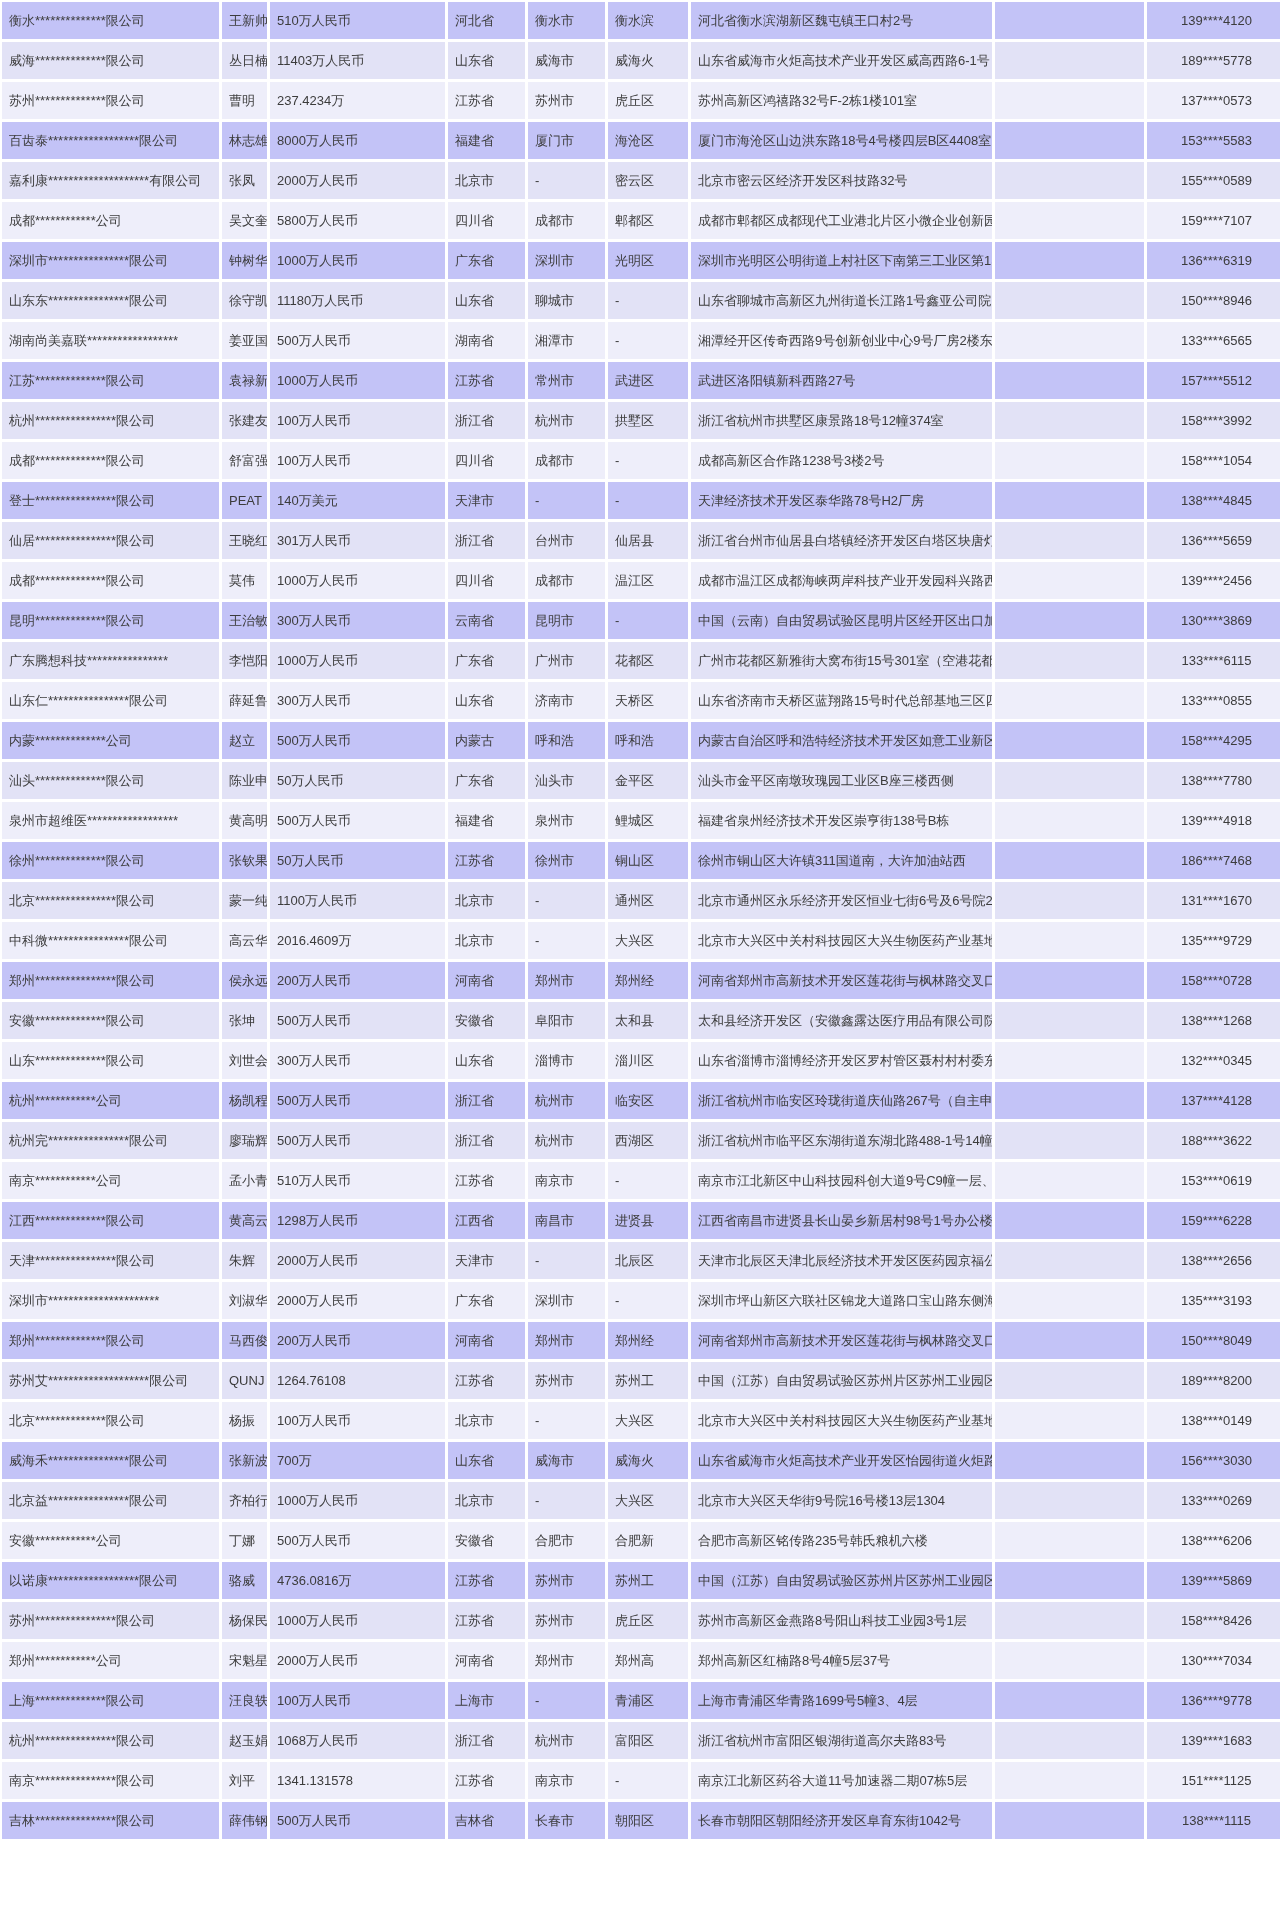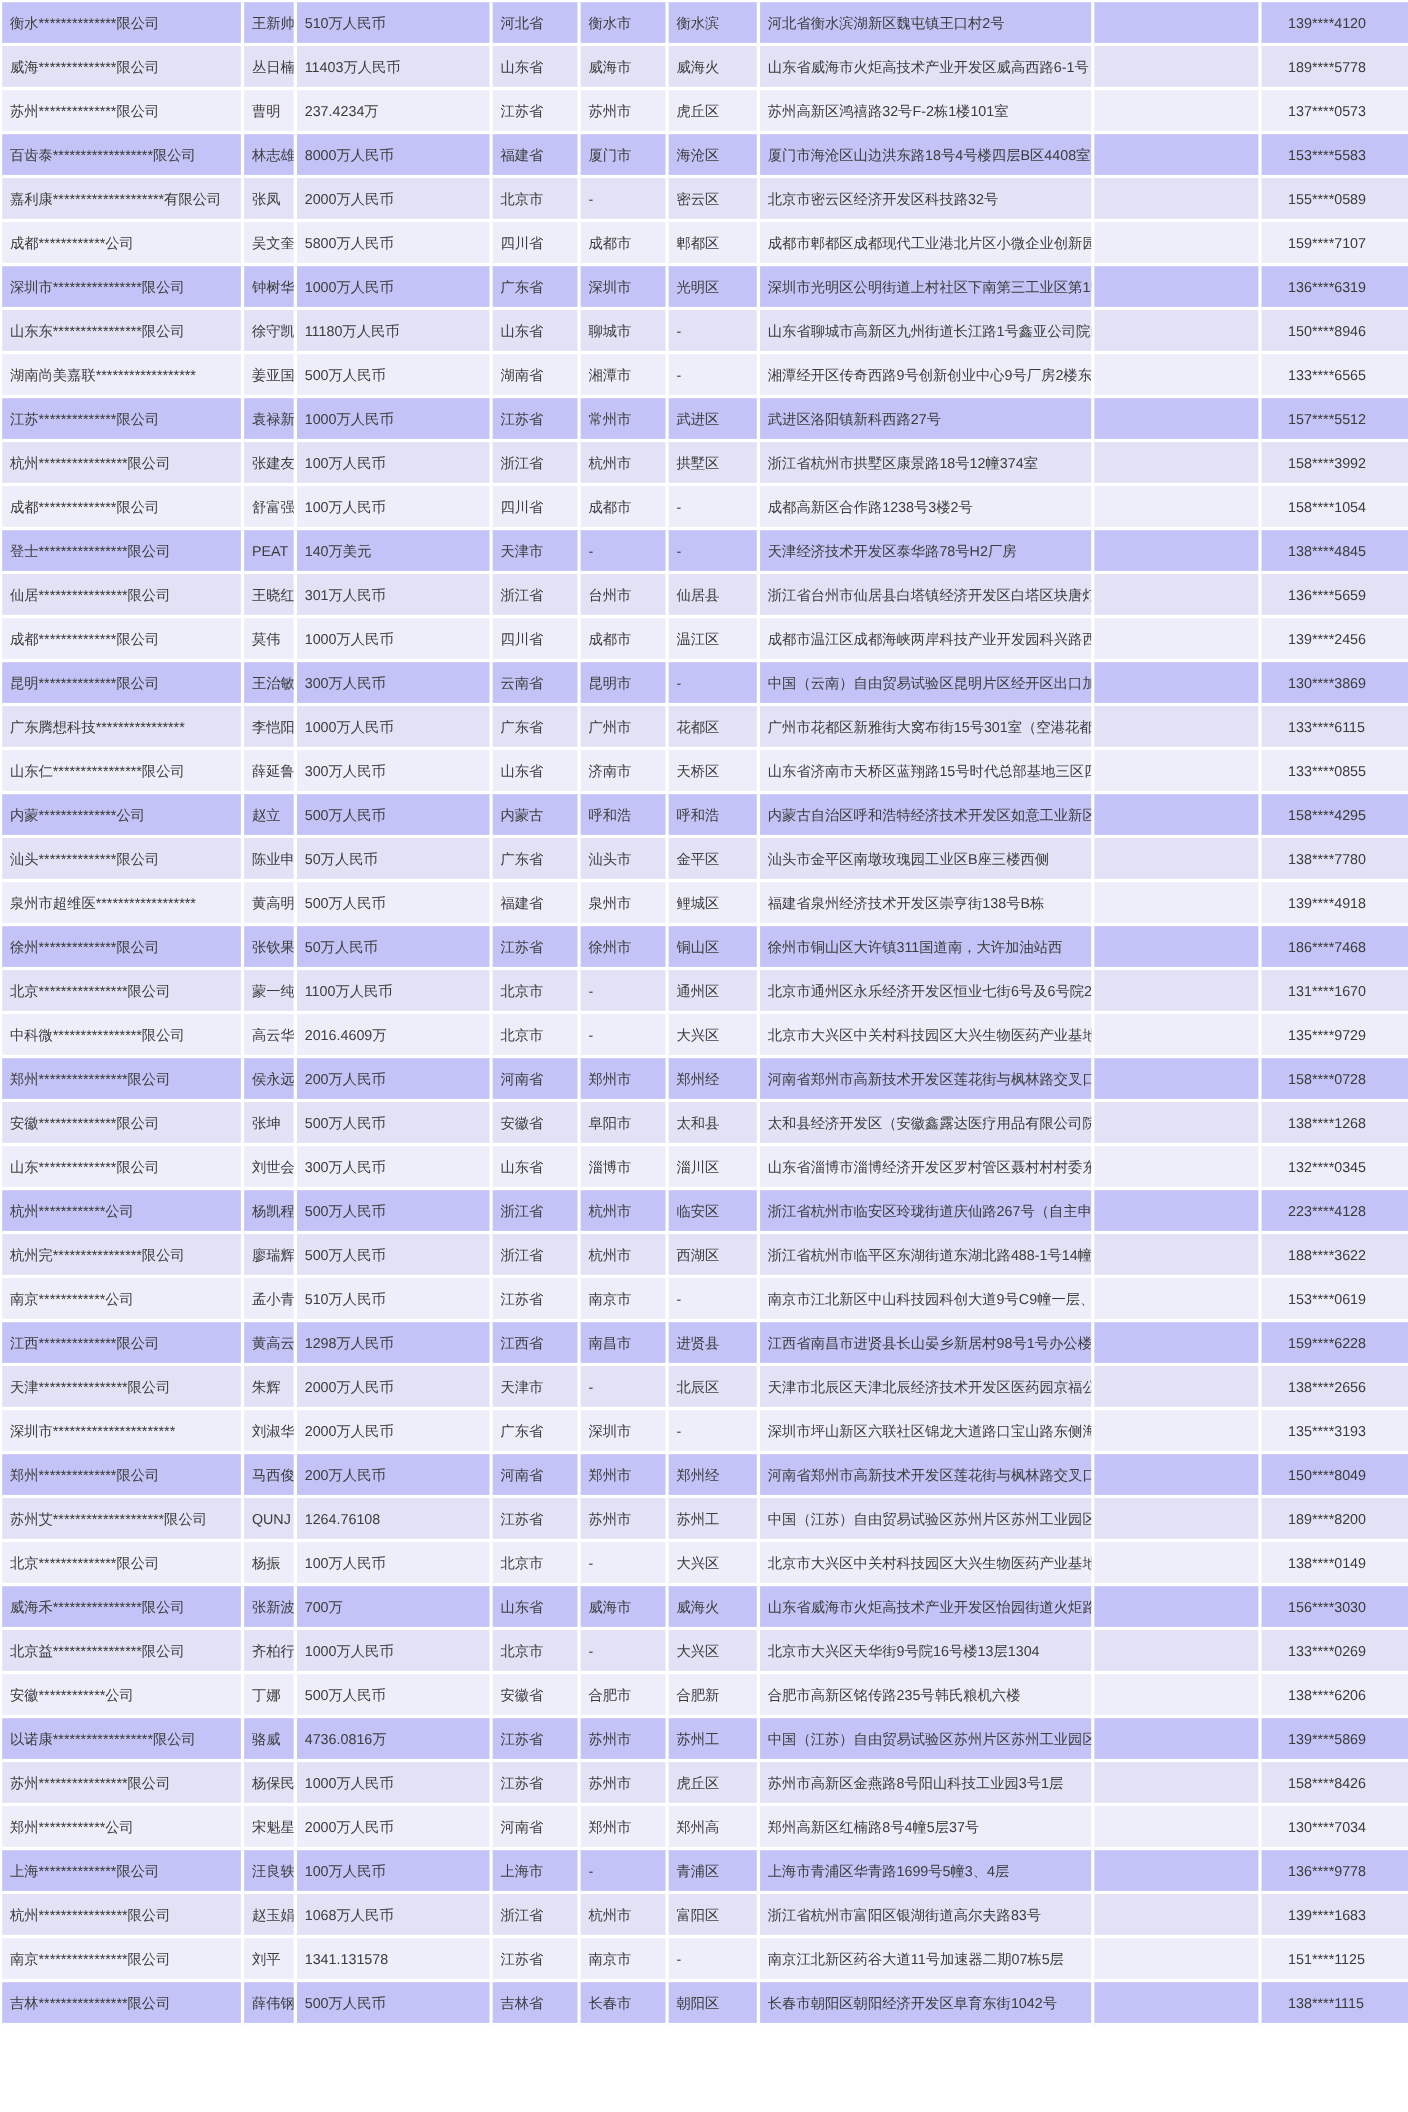--- a/index.html
+++ b/index.html
@@ -22,21 +22,21 @@
     line-height:37px;
     color:var(--cell-text);
     white-space:nowrap;
     overflow:hidden;
     vertical-align:middle;
   }
   td:last-child{border-right:0;}
   tr:nth-child(3n+1) td{background:var(--row-dark);}
   tr:nth-child(3n+2) td{background:var(--row-medium);}
   tr:nth-child(3n) td{background:var(--row-light);}
-  td.col-phone{padding-left:24px;}
+  td.col-phone{padding-left:9px;text-align:center;}
   col.c-company{width:220px;}
   col.c-person{width:48px;}
   col.c-capital{width:178px;}
   col.c-province{width:80px;}
   col.c-city{width:80px;}
   col.c-district{width:83px;}
   col.c-address{width:304px;}
   col.c-blank{width:152px;}
   col.c-phone{width:133px;}
 </style>
@@ -355,21 +355,21 @@
       </tr>
       <tr>
         <td class="col-company">杭州************公司</td>
         <td class="col-person">杨凯程</td>
         <td class="col-capital">500万人民币</td>
         <td class="col-province">浙江省</td>
         <td class="col-city">杭州市</td>
         <td class="col-district">临安区</td>
         <td class="col-address">浙江省杭州市临安区玲珑街道庆仙路267号（自主申报）</td>
         <td class="col-blank"></td>
-        <td class="col-phone">223****4128</td>
+        <td class="col-phone">137****4128</td>
       </tr>
       <tr>
         <td class="col-company">杭州完****************限公司</td>
         <td class="col-person">廖瑞辉</td>
         <td class="col-capital">500万人民币</td>
         <td class="col-province">浙江省</td>
         <td class="col-city">杭州市</td>
         <td class="col-district">西湖区</td>
         <td class="col-address">浙江省杭州市临平区东湖街道东湖北路488-1号14幢201室</td>
         <td class="col-blank"></td>

